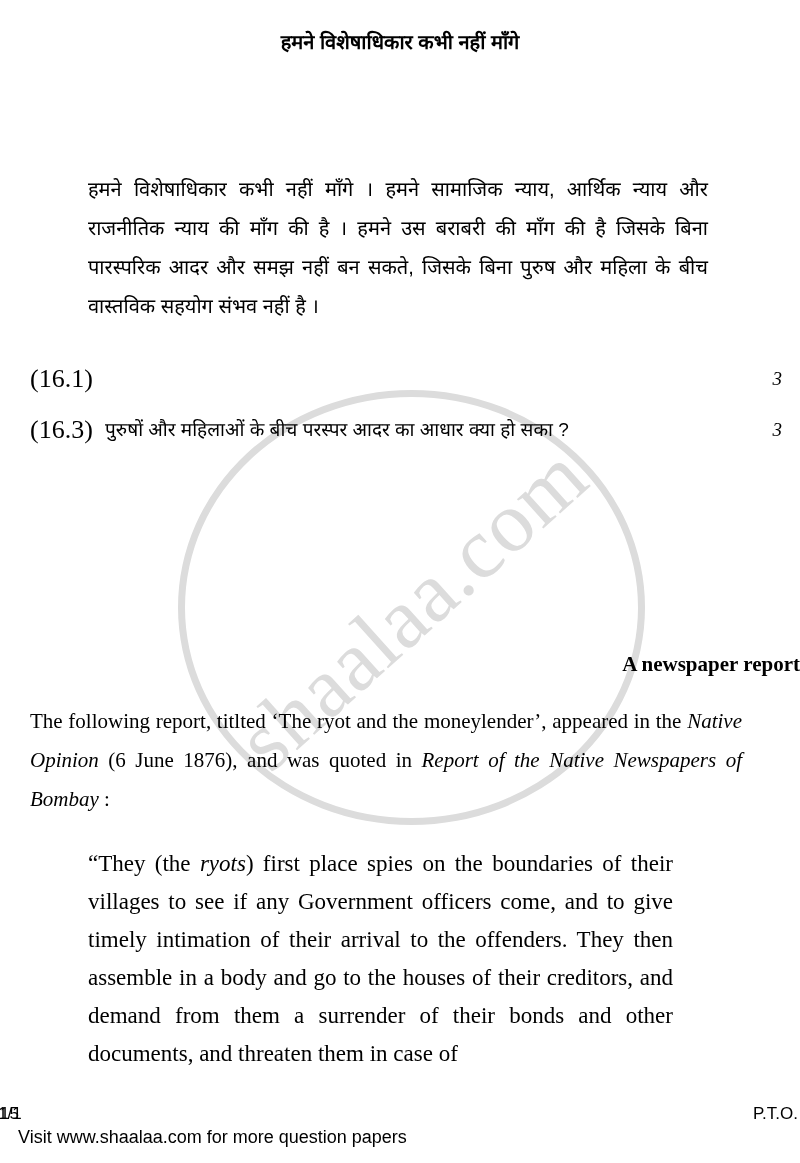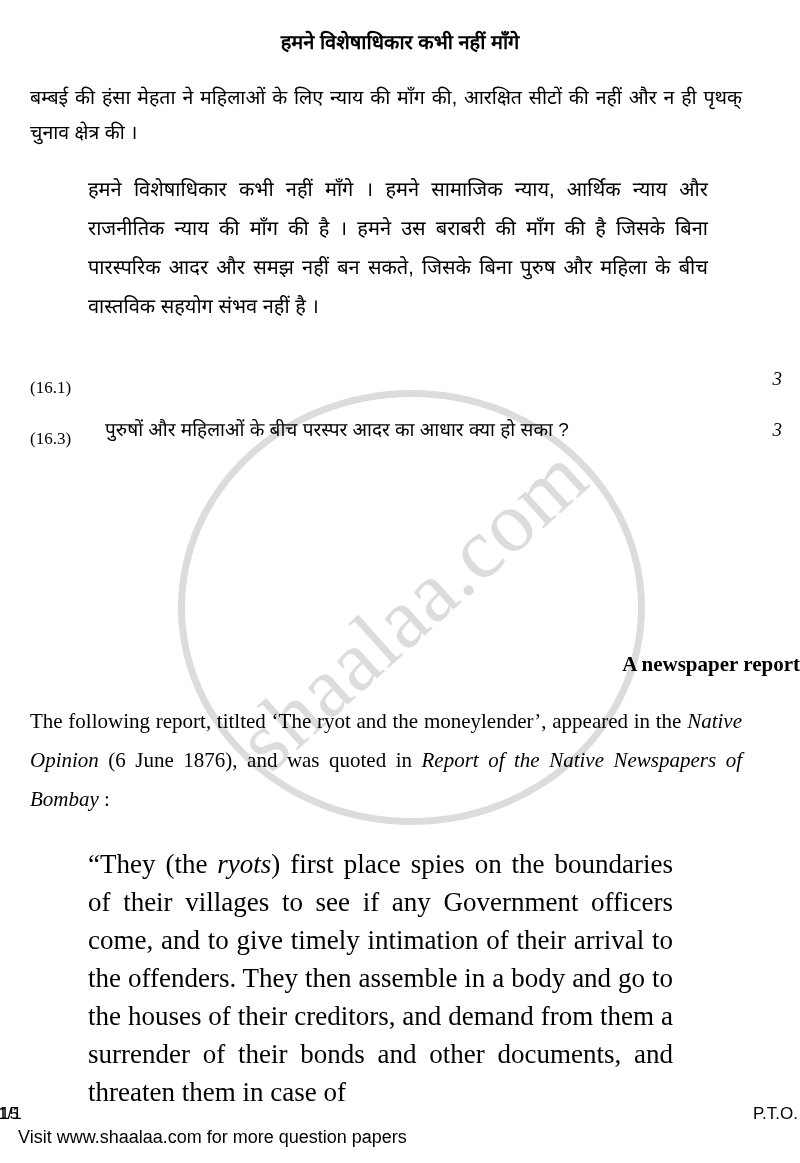--- a/index.html
+++ b/index.html
@@ -103,22 +103,22 @@
     top: 365px;
     width: 800px;
   }
   .q-row {
     position: relative;
     height: 51px;
   }
   .q-num {
     position: absolute;
     left: 30px;
-    top: 9px;
-    font-size: 17px;
+    top: 0;
+    font-size: 26px;
     line-height: 28px;
     font-family: "Liberation Serif", "DejaVu Serif", serif;
   }
   .q-text {
     position: absolute;
     left: 105px;
     top: 0;
     width: 620px;
     font-size: 19px;
     line-height: 28px;
@@ -164,21 +164,21 @@
     line-height: 39px;
     text-align: justify;
     text-align-last: left;
   }
 
   .en-passage {
     position: absolute;
     left: 88px;
     top: 845px;
     width: 585px;
-    font-size: 27px;
+    font-size: 23px;
     line-height: 38px;
     text-align: justify;
     text-align-last: left;
   }
 
   
   .footer-left {
     position: absolute;
     left: -2px;
     top: 1104px;
@@ -221,21 +221,20 @@
   <div class="ring"></div>
   <div class="wm-text">
     <span>shaalaa.com</span>
   </div>
 </div>
 
 <div id="page">
 
   <div class="doc-title">हमने विशेषाधिकार कभी नहीं माँगे</div>
 
-  <div class="hi-intro">बम्बई की हंसा मेहता ने महिलाओं के लिए न्याय की माँग की, आरक्षित सीटों की नहीं और न ही पृथक् चुनाव क्षेत्र की ।</div>
 
   <div class="hi-quote">हमने विशेषाधिकार कभी नहीं माँगे । हमने सामाजिक न्याय, आर्थिक न्याय और राजनीतिक न्याय की माँग की है । हमने उस बराबरी की माँग की है जिसके बिना पारस्परिक आदर और समझ नहीं बन सकते, जिसके बिना पुरुष और महिला के बीच वास्तविक सहयोग संभव नहीं है ।</div>
 
   <div class="q-list">
 
     <div class="q-row">
       <span class="q-num">(16.1)</span>
       <span class="q-marks">3</span>
     </div>
 

